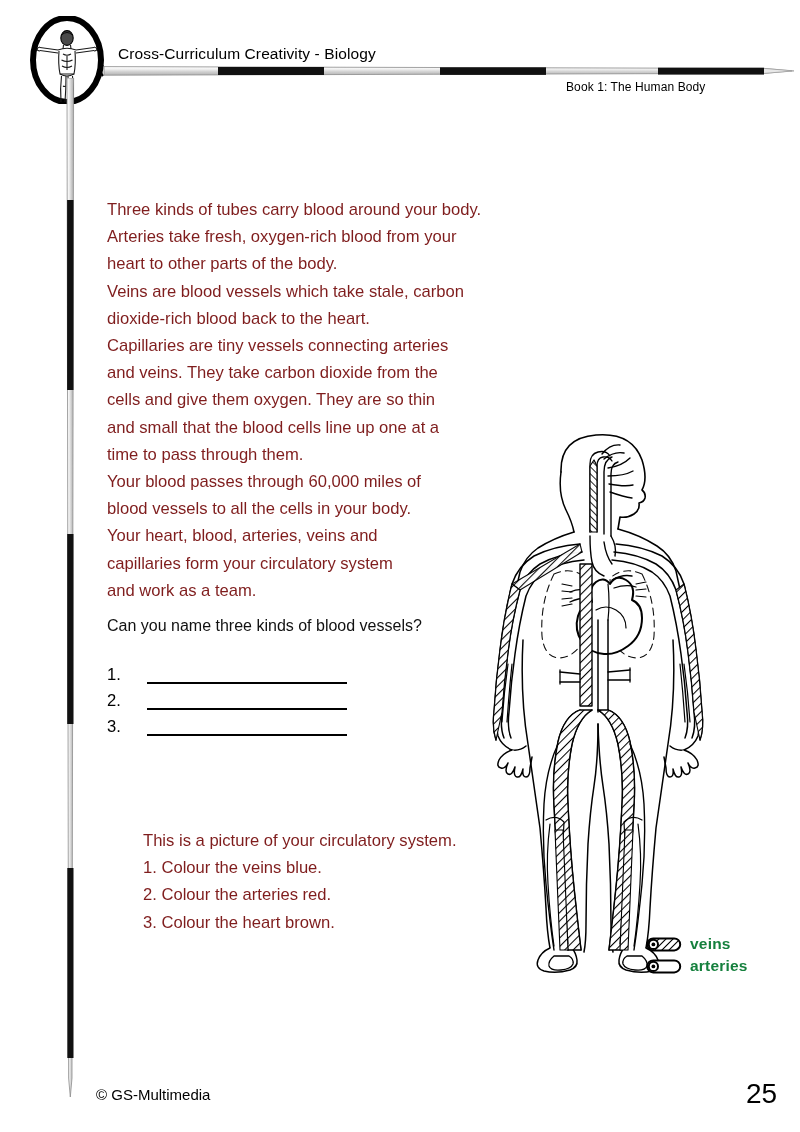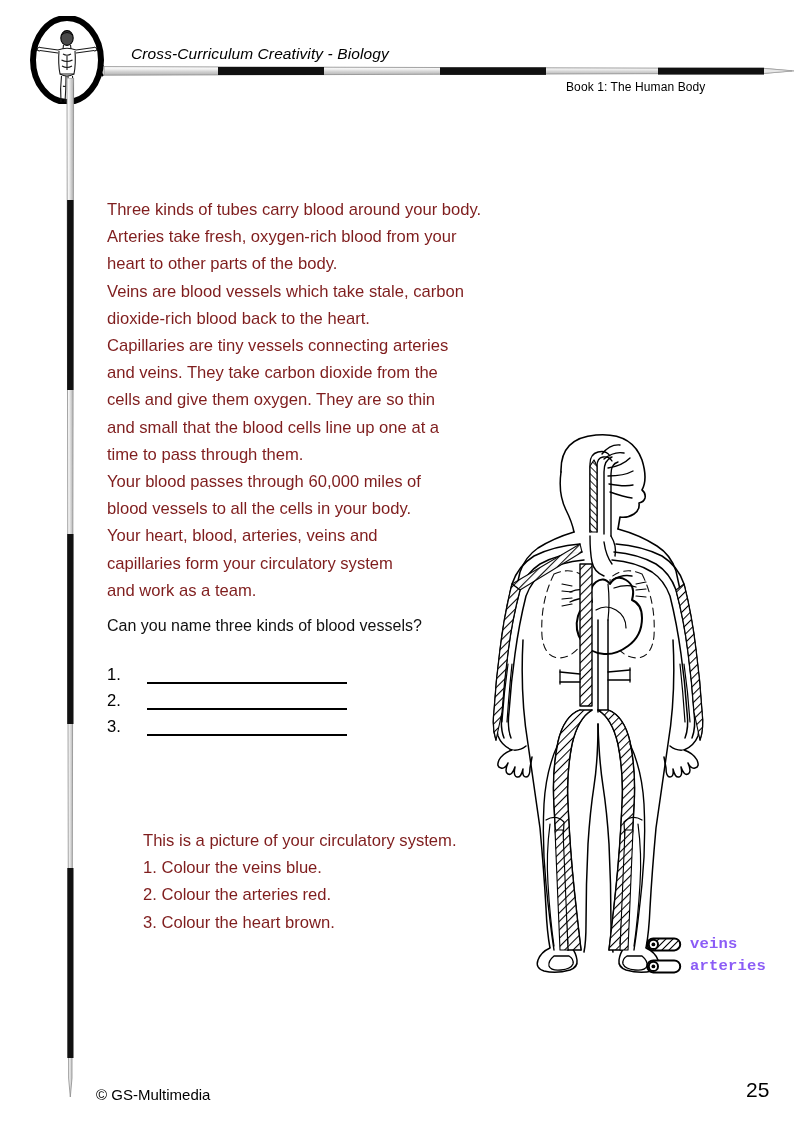--- a/index.html
+++ b/index.html
@@ -23,26 +23,25 @@
   
   #logo-badge {
     position: absolute;
     left: 30px;
     top: 16px;
     width: 74px;
     height: 88px;
   }
   #header-left {
     position: absolute;
-    left: 131px;
+    left: 118px;
     top: 45px;
     font-size: 15.5px;
     letter-spacing: 0.1px;
     white-space: nowrap;
-    font-style: italic;
   }
   #header-right {
     position: absolute;
     left: 566px;
     top: 45px;
     font-size: 12px;
     letter-spacing: 0.1px;
     white-space: nowrap;
     margin-top: 35px;
   }
@@ -132,21 +131,21 @@
   #footer-copyright {
     position: absolute;
     left: 96px;
     top: 1086px;
     font-size: 15px;
   }
   #footer-page {
     position: absolute;
     left: 746px;
     top: 1078px;
-    font-size: 21px;
+    font-size: 28px;
   }
 
   
   #diagram {
     position: absolute;
     left: 462px;
     top: 424px;
     width: 268px;
     height: 560px;
   }
@@ -163,23 +162,22 @@
   }
   .legend-swatch {
     flex: 0 0 auto;
     width: 36px;
     height: 15px;
     margin-right: 8px;
   }
   .legend-label {
     font-size: 15.5px;
     font-weight: bold;
-    color: #8b5cf6;
+    color: #15803d;
     letter-spacing: 0.2px;
-    font-family: Liberation Mono, monospace;
   }
 </style>
 </head>
 <body>
 
 <div id="page">
 
   <div id="logo-badge">
     <svg width="74" height="88" viewBox="0 0 74 88">
       <ellipse cx="37" cy="44" rx="34" ry="42" fill="#ffffff" stroke="#000" stroke-width="6"></ellipse>

